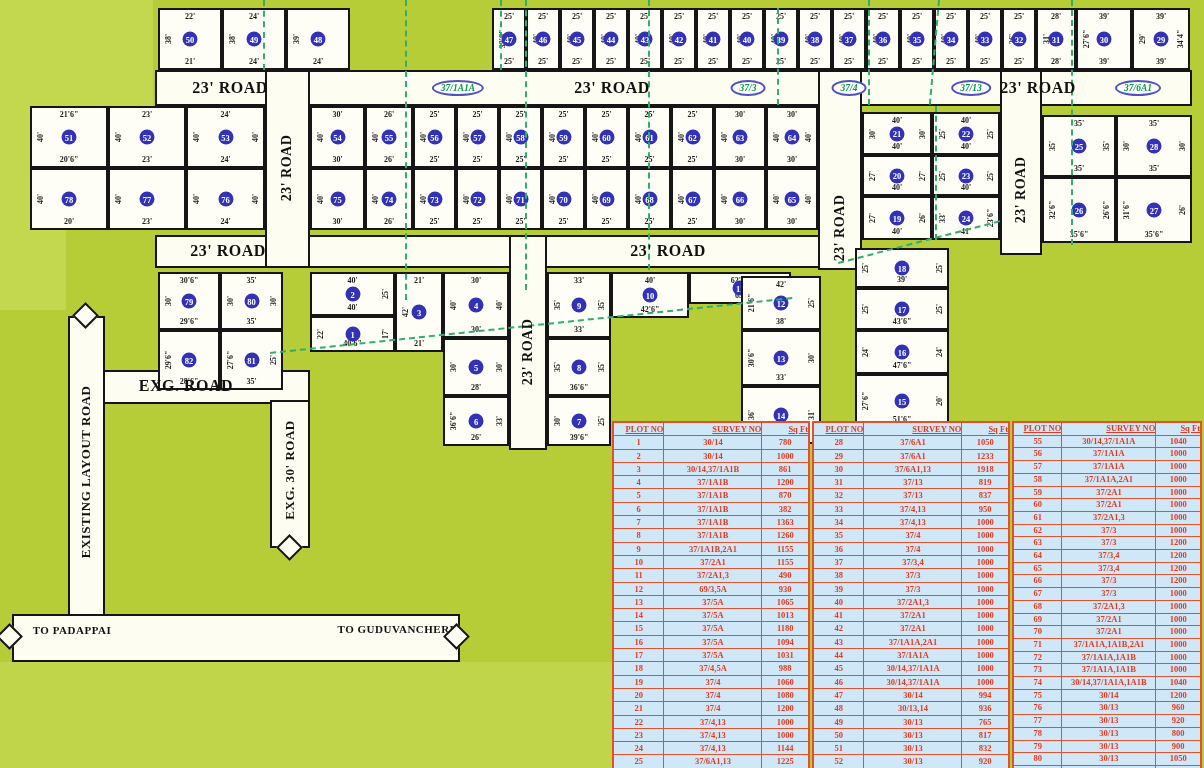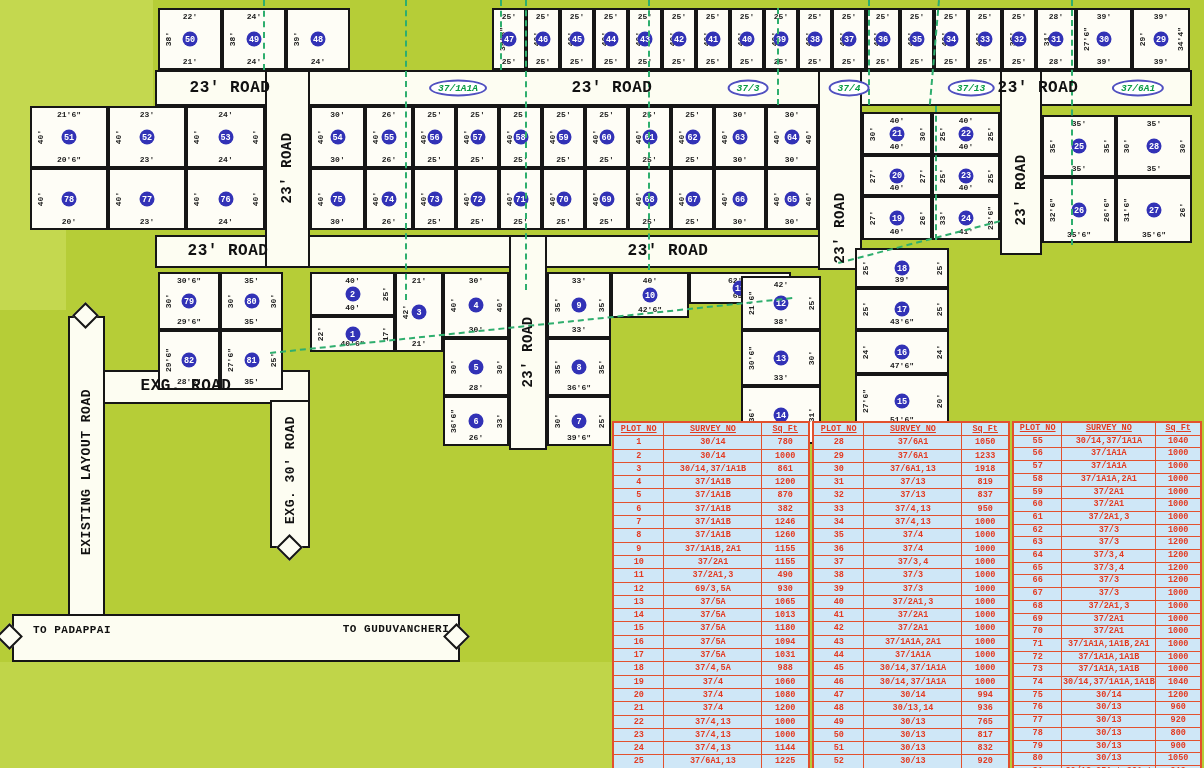--- a/index.html
+++ b/index.html
@@ -1,17 +1,17 @@
 <!DOCTYPE html>
 <html><head>
 <meta charset="utf-8">
 <style>
   html,body{margin:0;padding:0;}
   #stage{position:relative;width:1204px;height:768px;background:#b6cd37;overflow:hidden;
-         font-family:Liberation Mono, monospace;}
+         font-family:Liberation Serif, serif;}
   .patch{position:absolute;}
   .road{position:absolute;background:#fdfdf2;border:2px solid #161616;box-sizing:border-box;}
   .plot{position:absolute;background:#fefdf6;border:2px solid #161616;box-sizing:border-box;}
   .dim{position:absolute;font-size:8px;font-weight:bold;color:#1d1d1d;white-space:nowrap;line-height:9px;}
   .dim.t{top:2px;left:50%;transform:translateX(-50%);}
   .dim.b{bottom:2px;left:50%;transform:translateX(-50%);}
   .dim.l{left:8px;top:50%;transform:translate(-50%,-50%) rotate(-90deg);}
   .dim.r{left:calc(100% - 8px);top:50%;transform:translate(-50%,-50%) rotate(-90deg);}
   .badge{position:absolute;left:50%;top:50%;transform:translate(-50%,-50%);width:15px;height:15px;
          border-radius:50%;background:#3232b6;color:#fff;font-size:8.5px;font-weight:bold;
@@ -22,21 +22,21 @@
         padding:1px 7px;white-space:nowrap;}
   .dash-v{position:absolute;border-left:2px dashed #2fae6e;transform-origin:top left;}
   .dash-h{position:absolute;border-top:2px dashed #2fae6e;transform-origin:left top;}
   .zig{position:absolute;width:15px;height:15px;background:#fdfdf2;border:2px solid #161616;
        transform:rotate(45deg);}
   table.ptable{position:absolute;border-collapse:collapse;background:#cfe7f7;table-layout:fixed;
        border:2px solid #e2512e;}
   table.ptable th, table.ptable td{border:1px solid #e2512e;color:#e23b22;font-weight:bold;
        text-align:center;font-size:8.5px;padding:0;overflow:hidden;white-space:nowrap;
        height:var(--rh);line-height:var(--rh);}
-  table.ptable th{text-decoration:underline;}
+  table.ptable th{text-decoration:underline;text-align:right;}
 </style>
 </head>
 <body>
 
 <div id="stage">
     <div class="patch" style="left: 0px; top: 0px; width: 153px; height: 118px; background: rgb(196, 216, 79);"></div>
     <div class="patch" style="left: 0px; top: 118px; width: 66px; height: 192px; background: rgb(196, 216, 79);"></div>
     <div class="patch" style="left: 0px; top: 662px; width: 612px; height: 106px; background: rgb(192, 213, 73);"></div>
     <div class="road" style="left: 155px; top: 70px; width: 1037px; height: 36px;"></div>
     <div class="road" style="left: 155px; top: 235px; width: 680px; height: 33px;"></div>
@@ -611,21 +611,21 @@
           <td>870</td>
         </tr>
         <tr>
           <td>6</td>
           <td>37/1A1B</td>
           <td>382</td>
         </tr>
         <tr>
           <td>7</td>
           <td>37/1A1B</td>
-          <td>1246</td>
+          <td>1363</td>
         </tr>
         <tr>
           <td>8</td>
           <td>37/1A1B</td>
           <td>1260</td>
         </tr>
         <tr>
           <td>9</td>
           <td>37/1A1B,2A1</td>
           <td>1155</td>

